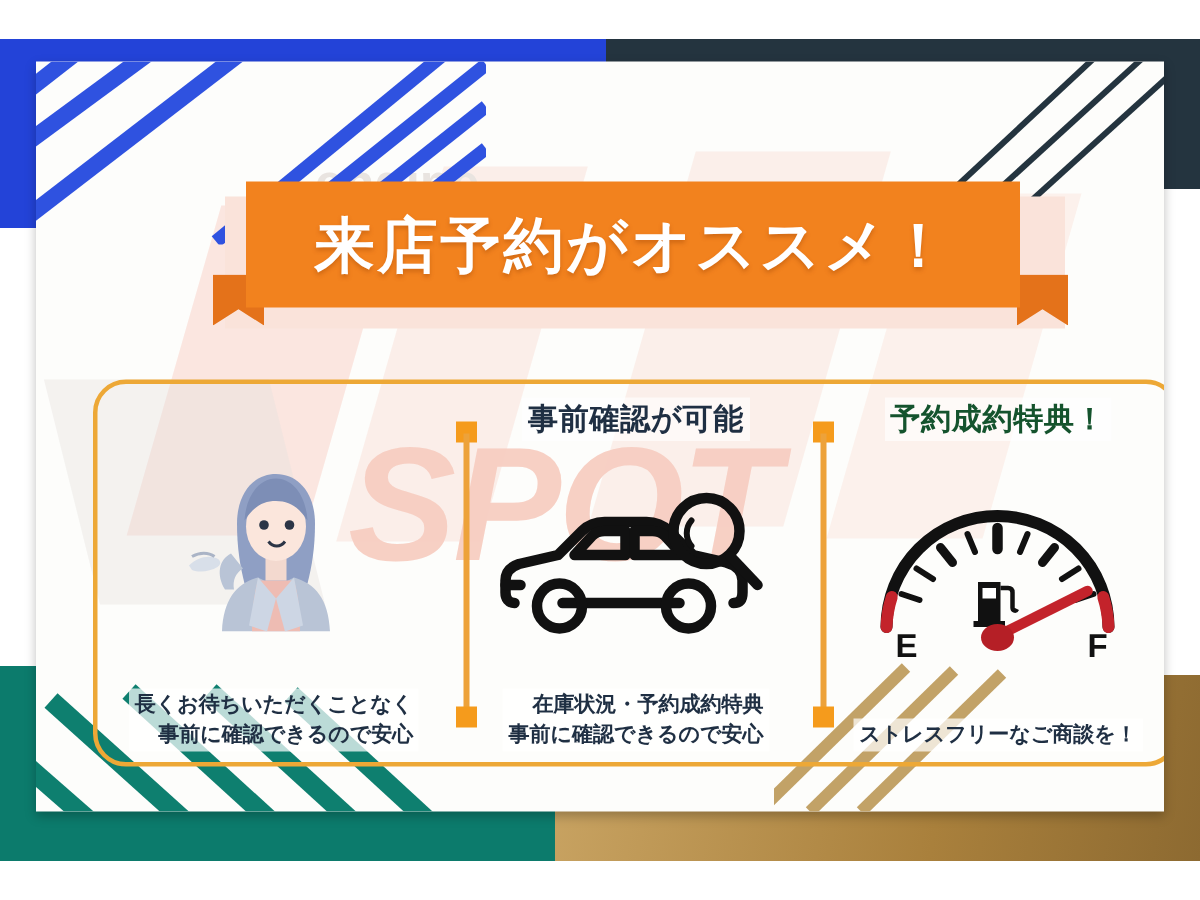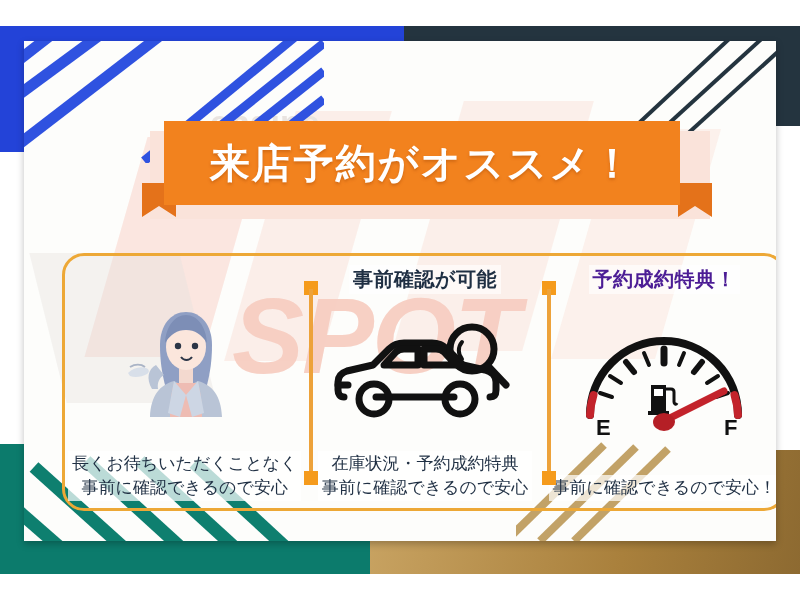--- a/index.html
+++ b/index.html
@@ -164,36 +164,36 @@
   }
   .col-title {
     font-size:20px;
     font-weight:bold;
     color:#1f2f43;
     letter-spacing:.5px;
     white-space:nowrap;
     background:rgba(255,255,255,.62);
     padding:1px 4px;
   }
-  .col-title.accent-red { color:#4c1d95; }
+  .col-title.accent-red { color:#14532d; }
 
   .col-art {
     flex:1 1 auto;
     width:100%;
     display:flex;
     align-items:center;
     justify-content:center;
     min-height:0;
   }
   .col-body {
-    font-size:17px;
-    font-weight:normal;
+    font-size:14px;
+    font-weight:bold;
     color:#1f2f43;
     line-height:1.42;
-    text-align:center;
+    text-align:right;
     white-space:nowrap;
     background:rgba(255,255,255,.72);
     padding:1px 4px;
   }
 
   
   .divider {
     position:absolute;
     top:236px;
     width:14px; height:212px;
@@ -388,21 +388,21 @@
               </g>
 
               <line x1="90" y1="92" x2="150" y2="62" stroke="#c3232b" stroke-width="7" stroke-linecap="round"></line>
               <ellipse cx="90" cy="93" rx="11" ry="9" fill="#b51f26"></ellipse>
 
               <text x="22" y="106" font-family="Liberation Sans, sans-serif" font-size="22" font-weight="bold" fill="#111111">E</text>
               <text x="150" y="106" font-family="Liberation Sans, sans-serif" font-size="22" font-weight="bold" fill="#111111">F</text>
             </svg>
           </div>
           <div class="col-body">
-            <div>事前に確認できるので安心！</div>
+            <div>ストレスフリーなご商談を！</div>
           </div>
         </div>
       </div>
 
       <div class="divider" id="divider-1">
         <div class="cap top"></div>
         <div class="bar"></div>
         <div class="cap bot"></div>
       </div>
       <div class="divider" id="divider-2">

